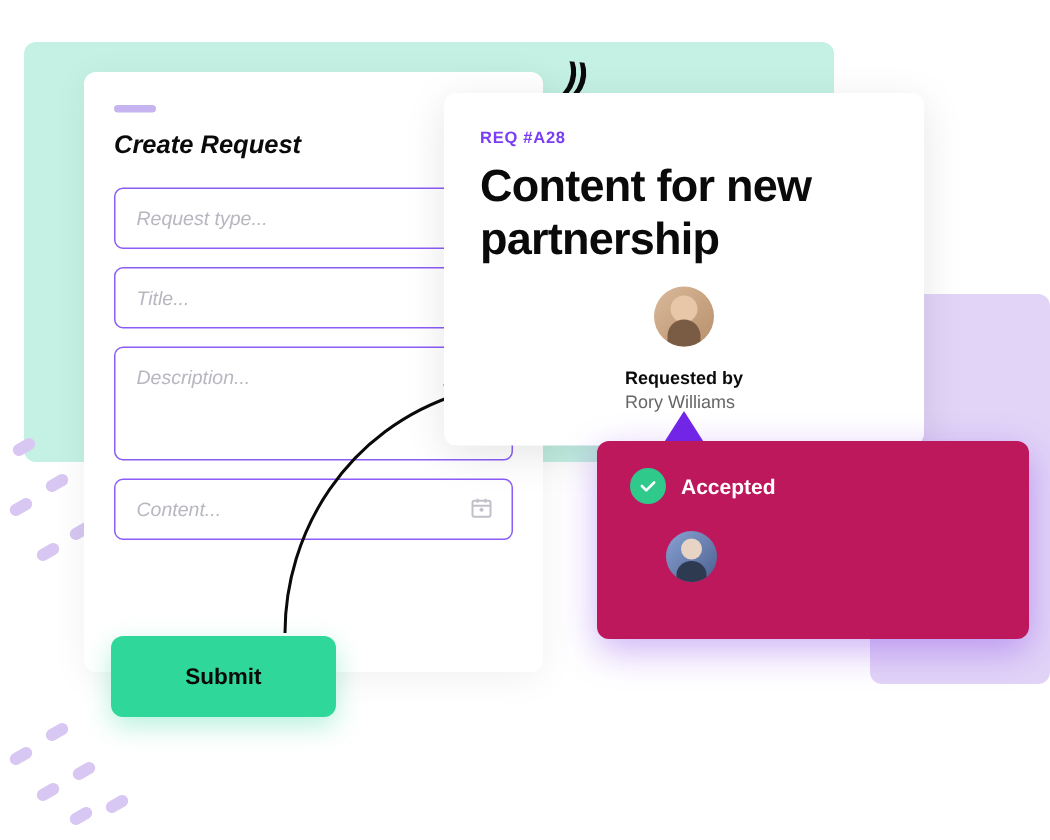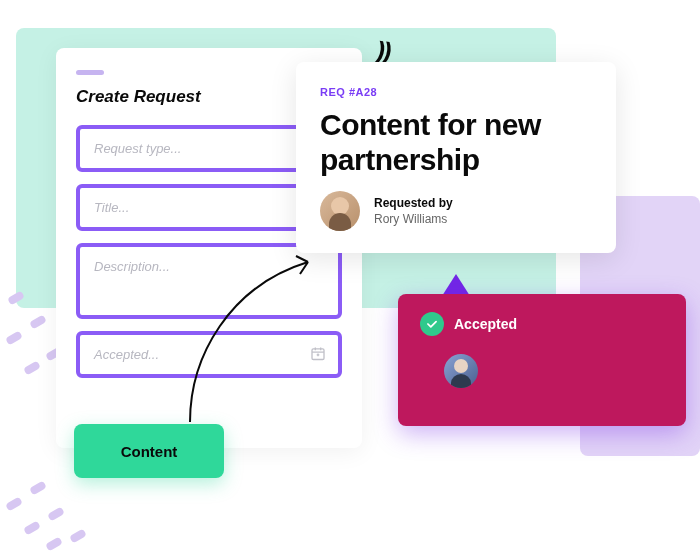--- a/index.html
+++ b/index.html
@@ -57,21 +57,21 @@
     margin-bottom: 12px;
   }
   .create-title {
     font-size: 17px;
     font-weight: 800;
     color: #0a0a0a;
     margin-bottom: 18px;
   }
   .field {
     width: 100%;
-    border: 4px solid #8b5cf6;
+    border: 1px solid #8b5cf6;
     border-radius: 6px;
     padding: 12px 14px;
     font-size: 13px;
     color: #b7b7c0;
     margin-bottom: 12px;
     background: #fff;
     position: relative;
   }
   .field.tall { height: 76px; }
   .cal-icon {
@@ -146,20 +146,21 @@
     height: 8px;
     background: #f7c948;
     border-radius: 50%;
     margin-left: 4px;
     vertical-align: middle;
   }
   .requester {
     display: flex;
     align-items: center;
     gap: 14px;
+    flex-direction: column;
   }
   .avatar {
     width: 40px;
     height: 40px;
     border-radius: 50%;
     background: linear-gradient(135deg,#d9b99b 0%, #b8906b 100%);
     position: relative;
     overflow: hidden;
     flex-shrink: 0;
   }
@@ -309,36 +310,36 @@
   <div class="field">
     <span>Request type...</span>
   </div>
   <div class="field">
     <span>Title...</span>
   </div>
   <div class="field tall">
     <span>Description...</span>
   </div>
   <div class="field">
-    <span>Accepted...</span>
+    <span>Content...</span>
     <span class="cal-icon">
       <svg width="16" height="16" viewBox="0 0 24 24" fill="none" stroke="currentColor" stroke-width="2">
         <rect x="3" y="5" width="18" height="16" rx="2"></rect>
         <line x1="3" y1="10" x2="21" y2="10"></line>
         <line x1="8" y1="3" x2="8" y2="7"></line>
         <line x1="16" y1="3" x2="16" y2="7"></line>
         <line x1="10" y1="14" x2="14" y2="14"></line>
         <line x1="12" y1="12" x2="12" y2="16"></line>
       </svg>
     </span>
   </div>
 </div>
 
 <div class="submit-btn">
-  <span>Content</span>
+  <span>Submit</span>
 </div>
 
 <div class="quotes">))</div>
 
 <svg class="arrow-svg" width="180" height="200" viewBox="0 0 180 200">
   <path d="M 30 186 C 30 120, 70 50, 148 26" stroke="#0a0a0a" stroke-width="2" fill="none"></path>
   <path d="M 148 26 L 136 20 M 148 26 L 140 38" stroke="#0a0a0a" stroke-width="2" fill="none"></path>
 </svg>
 
 <div class="detail-card">

